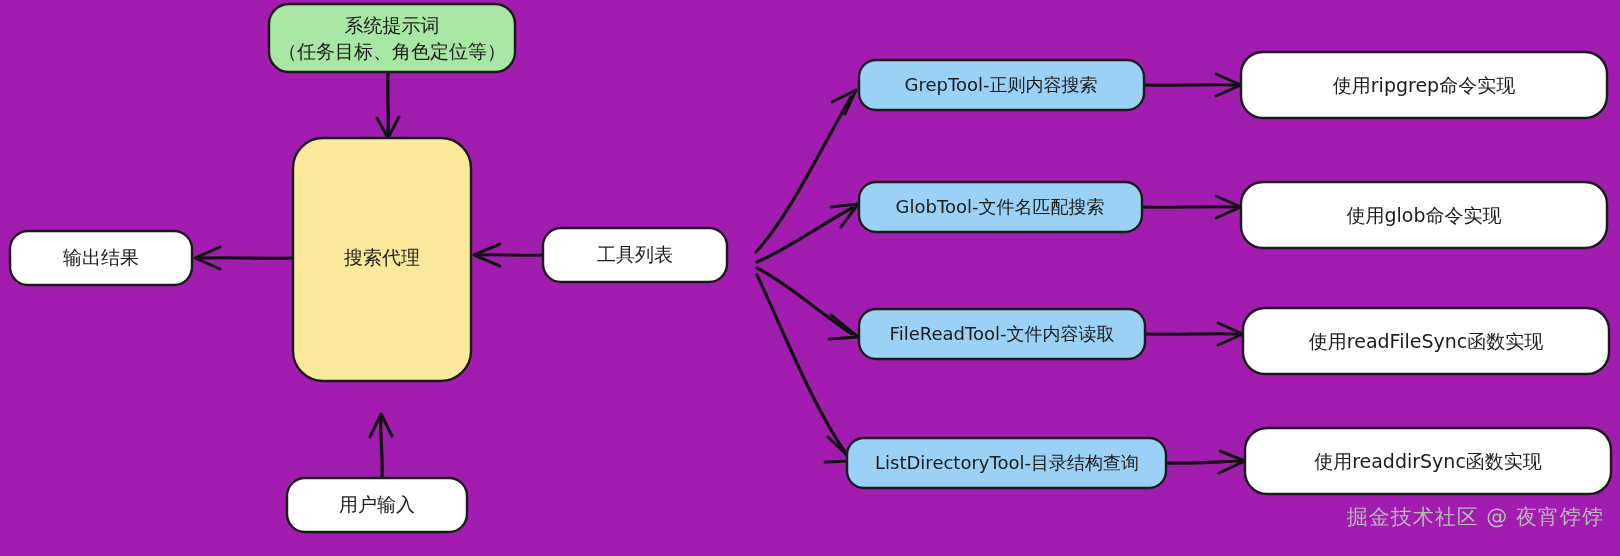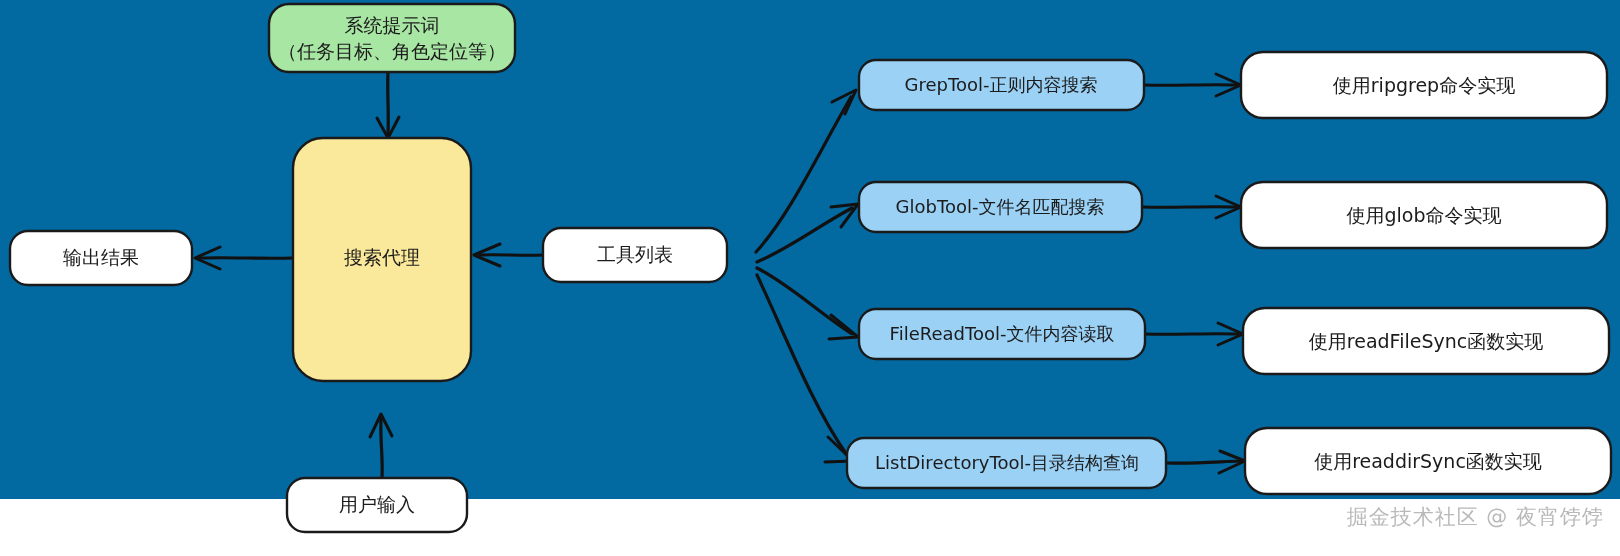--- a/index.html
+++ b/index.html
@@ -9,22 +9,22 @@
   }
   body {
     width: 1620px;
     height: 556px;
     font-family: "Liberation Sans", "DejaVu Sans", sans-serif;
     overflow: hidden;
   }
   #diagram-root {
     position: relative;
     width: 1620px;
-    height: 499px;
-    background: #0369a1;
+    height: 556px;
+    background: #a21caf;
   }
   svg#flow-svg {
     position: absolute;
     top: 0;
     left: 0;
     width: 1620px;
     height: 556px;
   }
   .node-box {
     stroke: #1a1a1a;

